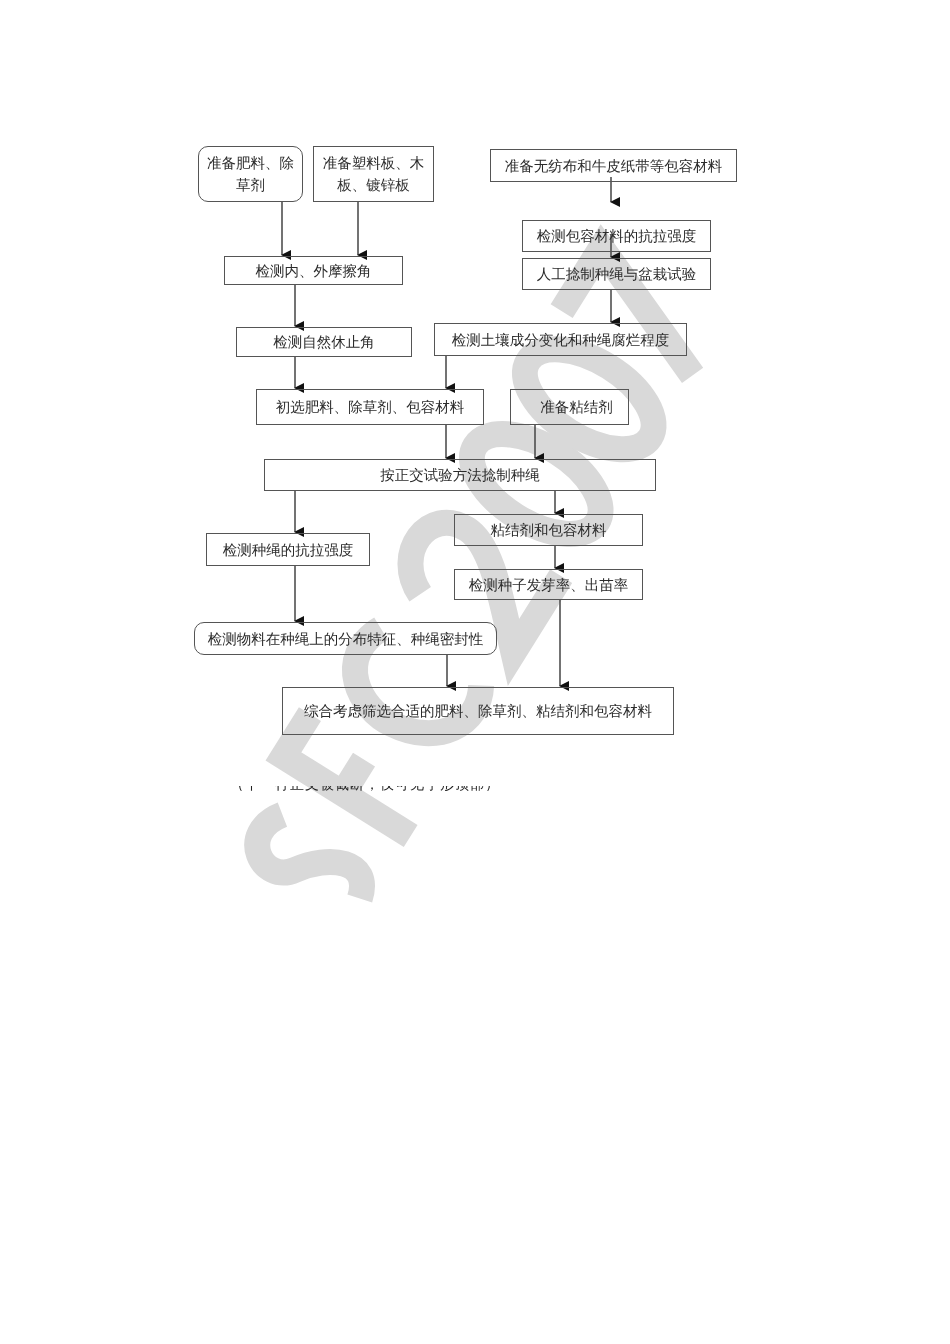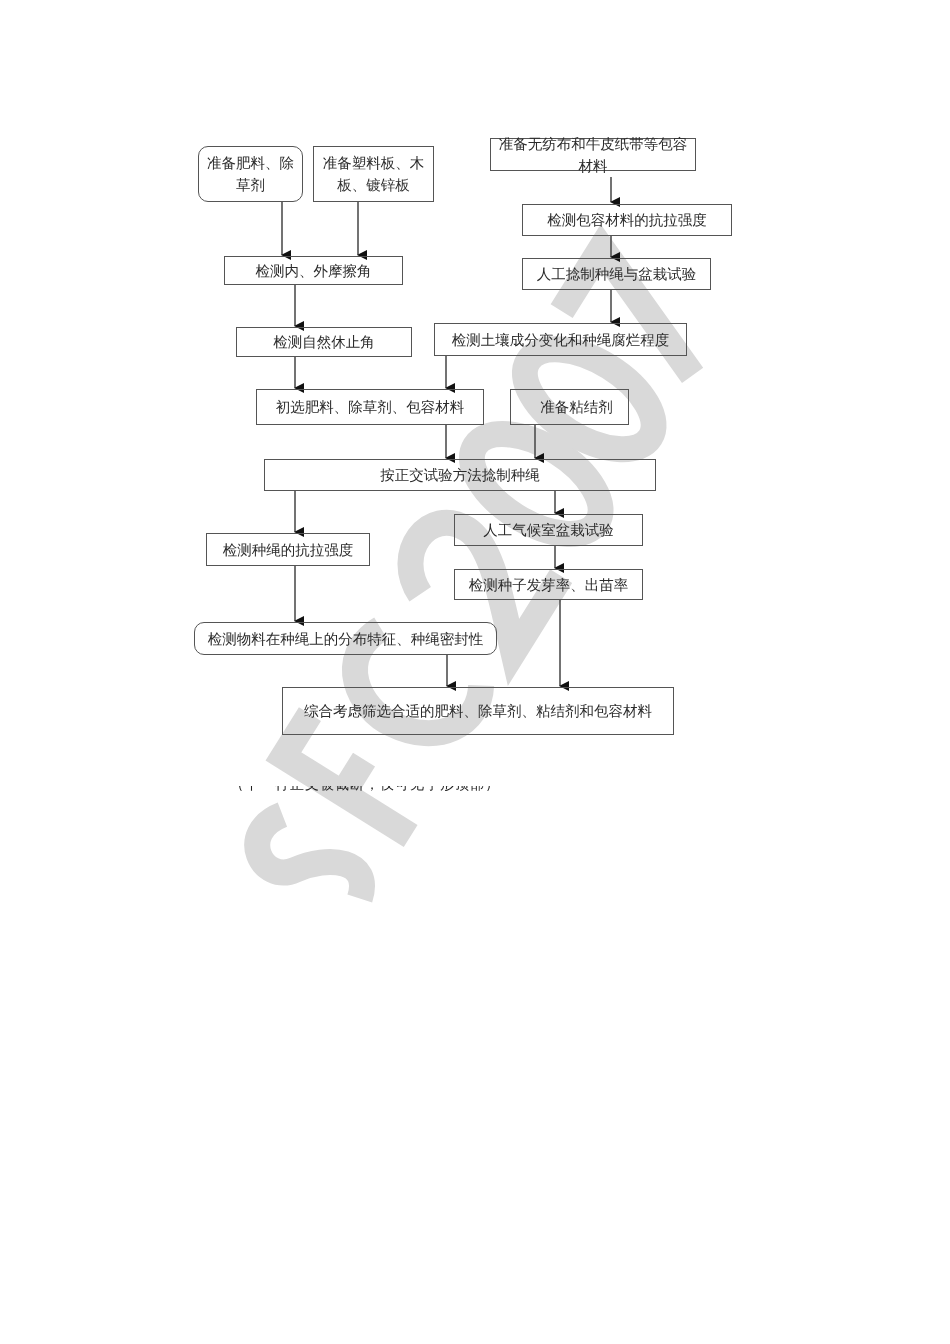--- a/index.html
+++ b/index.html
@@ -85,25 +85,25 @@
   </svg>
 
   <div class="box" style="left:198px; top:146px; width:105px; height:56px;border-radius:10px;">
     <span>准备肥料、除草剂</span>
   </div>
 
   <div class="box" style="left:313px; top:146px; width:121px; height:56px;">
     <span>准备塑料板、木板、镀锌板</span>
   </div>
 
-  <div class="box" style="left:490px; top:138px; width:206px; height:33px;">
+  <div class="box" style="left:490px; top:149px; width:247px; height:33px;">
     <span>准备无纺布和牛皮纸带等包容材料</span>
   </div>
 
-  <div class="box" style="left:522px; top:204px; width:210px; height:32px;">
+  <div class="box" style="left:522px; top:220px; width:189px; height:32px;">
     <span>检测包容材料的抗拉强度</span>
   </div>
 
   <div class="box" style="left:522px; top:258px; width:189px; height:32px;">
     <span>人工捻制种绳与盆栽试验</span>
   </div>
 
   <div class="box" style="left:224px; top:256px; width:179px; height:29px;">
     <span>检测内、外摩擦角</span>
   </div>
@@ -122,21 +122,21 @@
 
   <div class="box" style="left:510px; top:389px; width:119px; height:36px;padding-left:20px;">
     <span>准备粘结剂</span>
   </div>
 
   <div class="box" style="left:264px; top:459px; width:392px; height:32px;">
     <span>按正交试验方法捻制种绳</span>
   </div>
 
   <div class="box" style="left:454px; top:514px; width:189px; height:32px;">
-    <span>人工气候室盆栽试验</span>
+    <span>粘结剂和包容材料</span>
   </div>
 
   <div class="box" style="left:206px; top:533px; width:164px; height:33px;">
     <span>检测种绳的抗拉强度</span>
   </div>
 
   <div class="box" style="left:454px; top:569px; width:189px; height:31px;">
     <span>检测种子发芽率、出苗率</span>
   </div>
 

